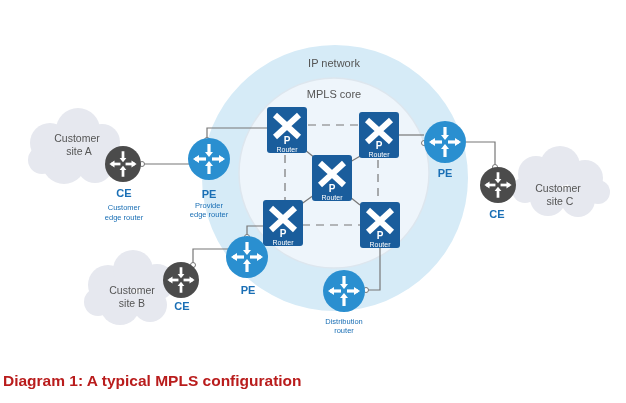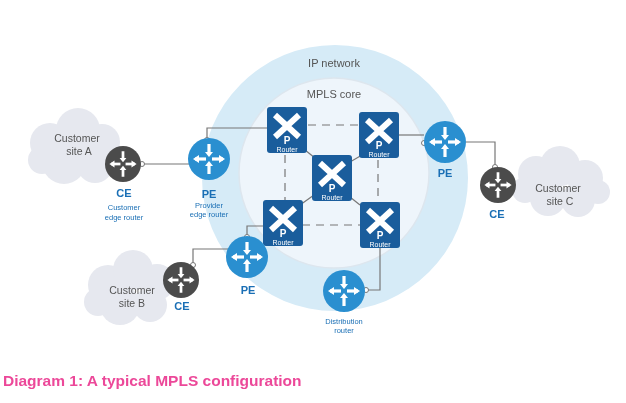--- a/index.html
+++ b/index.html
@@ -1,18 +1,18 @@
 <!DOCTYPE html>
 <html><head>
   <meta charset="utf-8">
   <style>
     html, body { margin: 0; padding: 0; background: #ffffff; }
     body { width: 626px; height: 403px; position: relative; overflow: hidden; font-family: "Liberation Sans", sans-serif; }
     #diagram { position: absolute; left: 0; top: 0; }
-    .caption { position: absolute; left: 3px; top: 372px; font-family: "Liberation Sans", sans-serif; font-weight: bold; font-size: 15.5px; color: #ec4899; }
+    .caption { position: absolute; left: 3px; top: 372px; font-family: "Liberation Sans", sans-serif; font-weight: bold; font-size: 15.5px; color: #b91c1c; }
     svg text { font-family: "Liberation Sans", sans-serif; }
   </style>
 </head>
 <body>
 
 <svg id="diagram" width="626" height="403" viewBox="0 0 626 403">
   <defs>
     <g id="router-arrows">
 
       <path d="M0,-15 L0,-5" stroke="#fff" stroke-width="3.2"></path>

